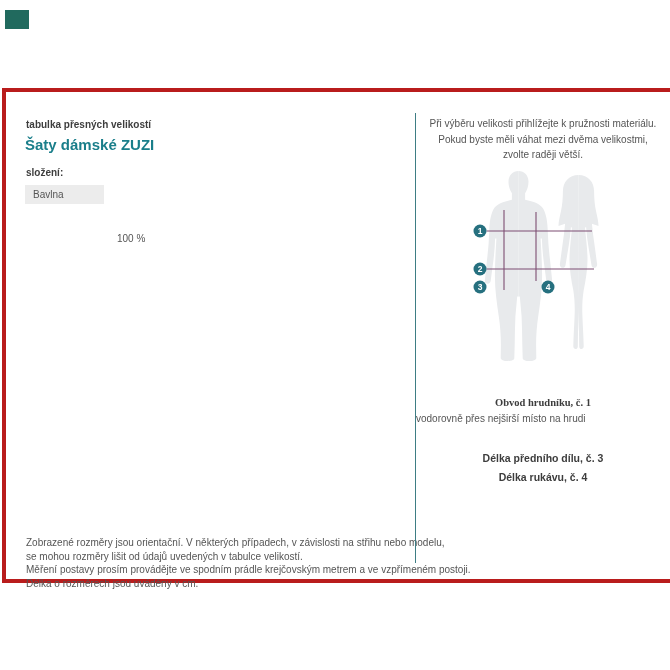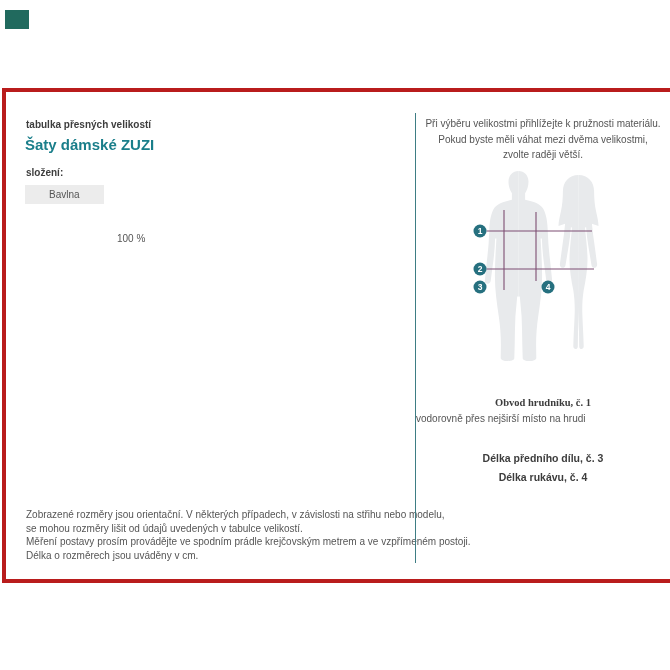--- a/index.html
+++ b/index.html
@@ -6,23 +6,23 @@
   body{width:670px;height:670px;background:#fff;position:relative;
        font-family:"Liberation Sans","DejaVu Sans",sans-serif;overflow:hidden;}
   .page{position:absolute;inset:0;}
   .corner-swatch{position:absolute;left:5px;top:10px;width:24px;height:19px;background:#216a5e;}
   .panel{position:absolute;left:2px;top:88px;width:664px;height:487px;
          border:4px solid #b91c1c;background:#fff;}
   .eyebrow{position:absolute;left:20px;top:27px;font-size:10px;font-weight:bold;color:#3d3d3d;}
   .title{position:absolute;left:19px;top:44px;margin:0;font-size:15px;font-weight:bold;color:#1a7e8a;}
   .comp-label{position:absolute;left:20px;top:75px;font-size:10px;font-weight:bold;color:#3d3d3d;}
   .material-chip{position:absolute;left:19px;top:93px;width:79px;height:19px;background:#ececec;
-                 font-size:10px;color:#555;line-height:19px;padding-left:24px;box-sizing:border-box;}
+                 font-size:10px;color:#555;line-height:19px;padding-left:8px;box-sizing:border-box;}
   .material-pct{position:absolute;left:111px;top:93px;height:19px;font-size:10px;color:#555;line-height:19px;margin-top:44px;}
-  .notes{position:absolute;left:20px;top:416px;font-size:10px;color:#555;line-height:13.5px;white-space:nowrap;}
+  .notes{position:absolute;left:20px;top:444px;font-size:10px;color:#555;line-height:13.5px;white-space:nowrap;}
   .divider{position:absolute;left:409px;top:21px;width:1px;height:450px;background:#3e7d84;}
   .right-panel{position:absolute;left:410px;top:0;width:254px;height:487px;}
   .intro{position:absolute;left:0;top:24px;width:100%;text-align:center;
          font-size:10px;color:#555;line-height:15.5px;}
   .diagram{position:absolute;left:43px;top:77px;}
   .measure{position:absolute;left:0;width:100%;text-align:center;font-size:10.5px;
            font-weight:bold;color:#3d3d3d;}
   .measure-sub{position:absolute;left:0;width:100%;text-align:left;font-size:10px;color:#555;}
   .m1{top:305px;font-family:Liberation Serif, serif;} .m1s{top:321px;} .m2{top:341px;} .m3{top:360px;} .m4{top:379px;}
 </style>
@@ -47,21 +47,21 @@
       <div>se mohou rozměry lišit od údajů uvedených v tabulce velikostí.</div>
       <div>Měření postavy prosím provádějte ve spodním prádle krejčovským metrem a ve vzpřímeném postoji.</div>
       <div>Délka o rozměrech jsou uváděny v cm.</div>
     </div>
 
     <div class="divider"></div>
 
     <div class="right-panel">
 
       <div class="intro">
-        <div>Při výběru velikostmi přihlížejte k pružnosti materiálu.</div>
+        <div>Při výběru velikosti přihlížejte k pružnosti materiálu.</div>
         <div>Pokud byste měli váhat mezi dvěma velikostmi,</div>
         <div>zvolte raději větší.</div>
       </div>
 
       <svg class="diagram" width="170" height="212" viewBox="0 0 170 212">
 
         <g fill="#e8eaec">
           <path id="mhalf" d="M59.5,2 c5.8,0 10,4.4 10,10.8 c0,4.4 -1.4,8.4 -3.4,11.4 l0,6.6
             c8.4,1.8 15.4,4 18.4,9.4 c3,5.6 4.1,13.6 4.3,22.6 c0.2,9.6 1.1,19.2 2.3,28.8
             l2,19.4 c0.4,4.4 -5.2,5.2 -5.8,0.8 l-2.6,-19.6 c-1,-7.6 -1.6,-15.2 -1.8,-22.8

